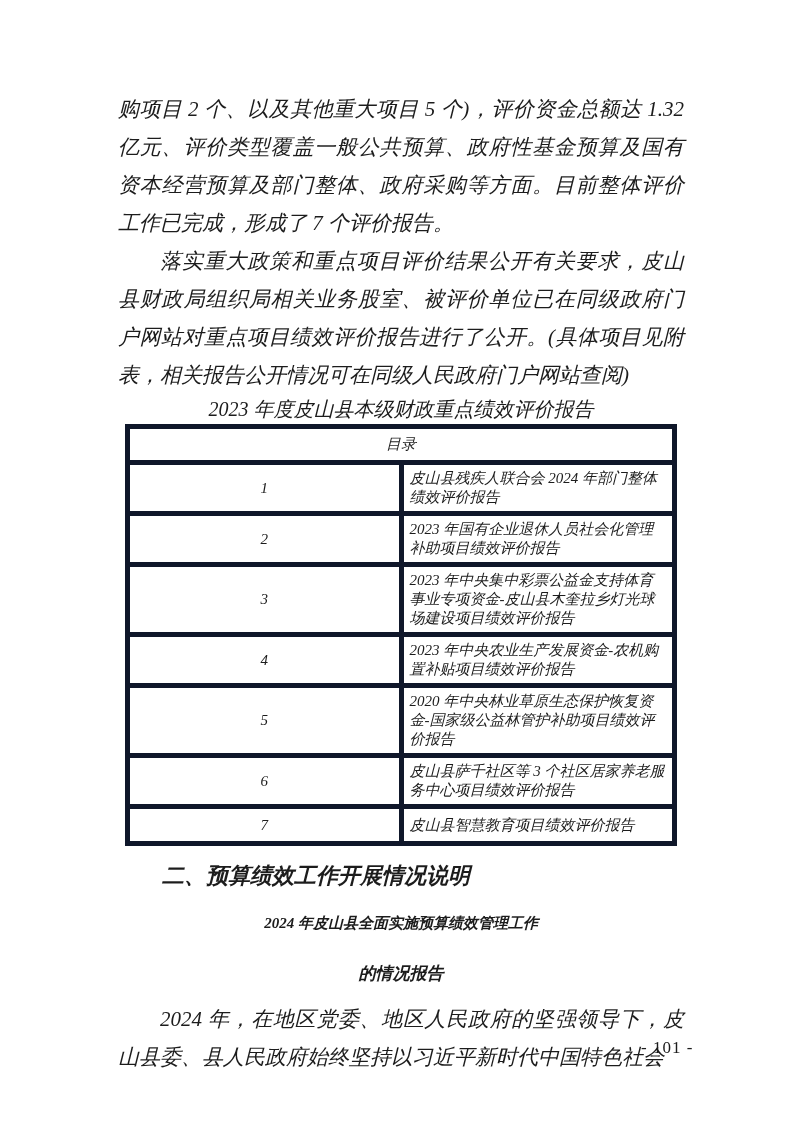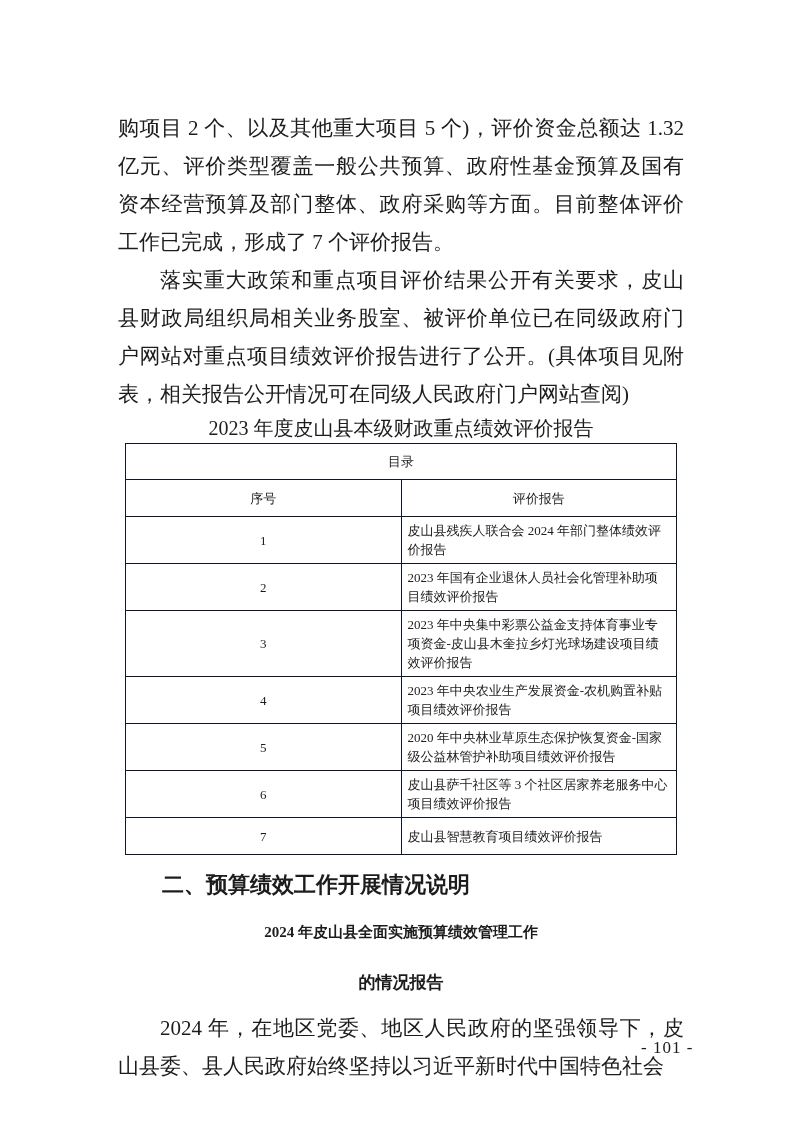--- a/index.html
+++ b/index.html
@@ -14,22 +14,23 @@
     margin: 0 auto;
     background: #ffffff;
     color: #1c1c1c;
     font-family: "Liberation Serif", "DejaVu Serif", serif;
     overflow: hidden;
     box-sizing: border-box;
   }
   .content {
     position: absolute;
     left: 118px;
-    top: 109px;
+    top: 90px;
     width: 566px;
+    font-style: italic;
   }
   .body-par {
     font-size: 21px;
     line-height: 38px;
     text-align: justify;
     text-justify: inter-character;
     margin: 0;
     word-break: break-all;
   }
   .indent2 { text-indent: 2em; }
@@ -39,23 +40,23 @@
     text-align: center;
     margin: 1px 0 0 0;
   }
   table.toc {
     border-collapse: collapse;
     width: 552px;
     margin: 1px auto 0 auto;
     table-layout: fixed;
   }
   table.toc th, table.toc td {
-    border: 1px solid #0f172a;
+    border: 5px solid #0f172a;
     font-weight: normal;
-    font-size: 13px;
+    font-size: 15px;
     line-height: 19px;
     padding: 4px 6px;
     box-sizing: border-box;
     vertical-align: middle;
   }
   .caption-cell {
     text-align: center;
     height: 36px;
   }
   .col-no { width: 75px; text-align: center; }
@@ -105,24 +106,20 @@
     <p class="body-par indent2">落实重大政策和重点项目评价结果公开有关要求，皮山县财政局组织局相关业务股室、被评价单位已在同级政府门户网站对重点项目绩效评价报告进行了公开。(具体项目见附表，相关报告公开情况可在同级人民政府门户网站查阅)</p>
 
     <div class="table-title">2023 年度皮山县本级财政重点绩效评价报告</div>
 
     <table class="toc">
       <tbody>
         <tr>
           <td class="caption-cell" colspan="2">目录</td>
         </tr>
         <tr>
-          <th class="col-no">序号</th>
-          <th class="col-report">评价报告</th>
-        </tr>
-        <tr>
           <td class="cell-no">1</td>
           <td class="cell-title">皮山县残疾人联合会 2024 年部门整体绩效评价报告</td>
         </tr>
         <tr>
           <td class="cell-no">2</td>
           <td class="cell-title">2023 年国有企业退休人员社会化管理补助项目绩效评价报告</td>
         </tr>
         <tr>
           <td class="cell-no">3</td>
           <td class="cell-title">2023 年中央集中彩票公益金支持体育事业专项资金-皮山县木奎拉乡灯光球场建设项目绩效评价报告</td>

